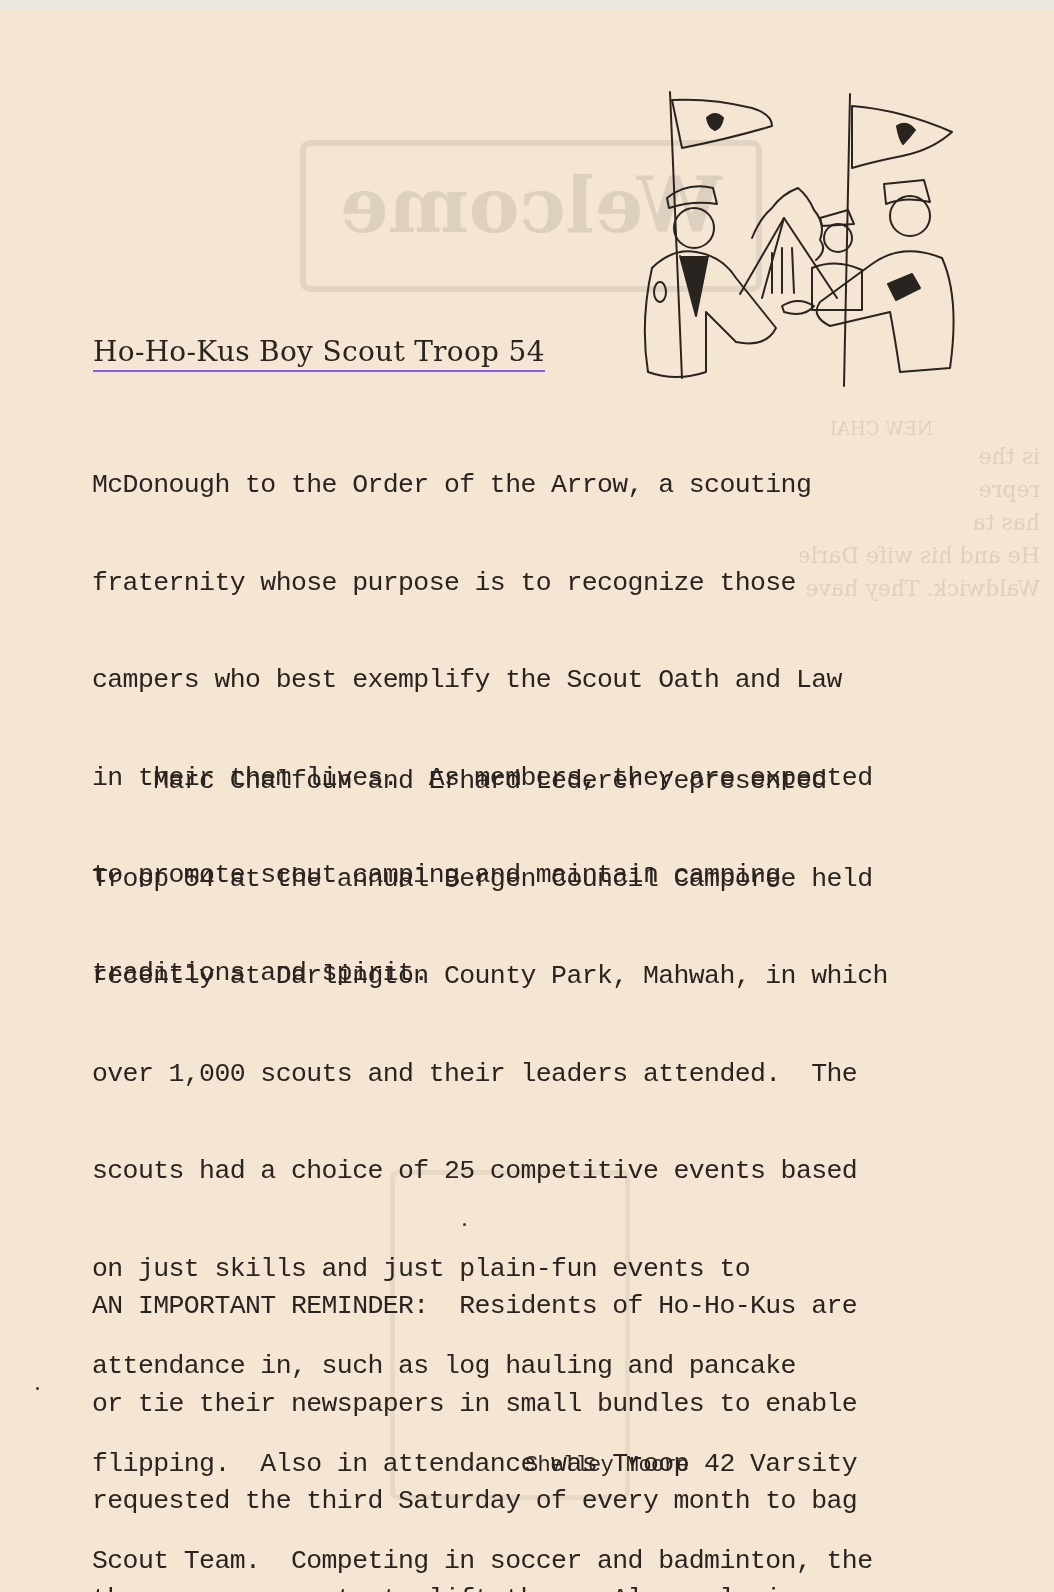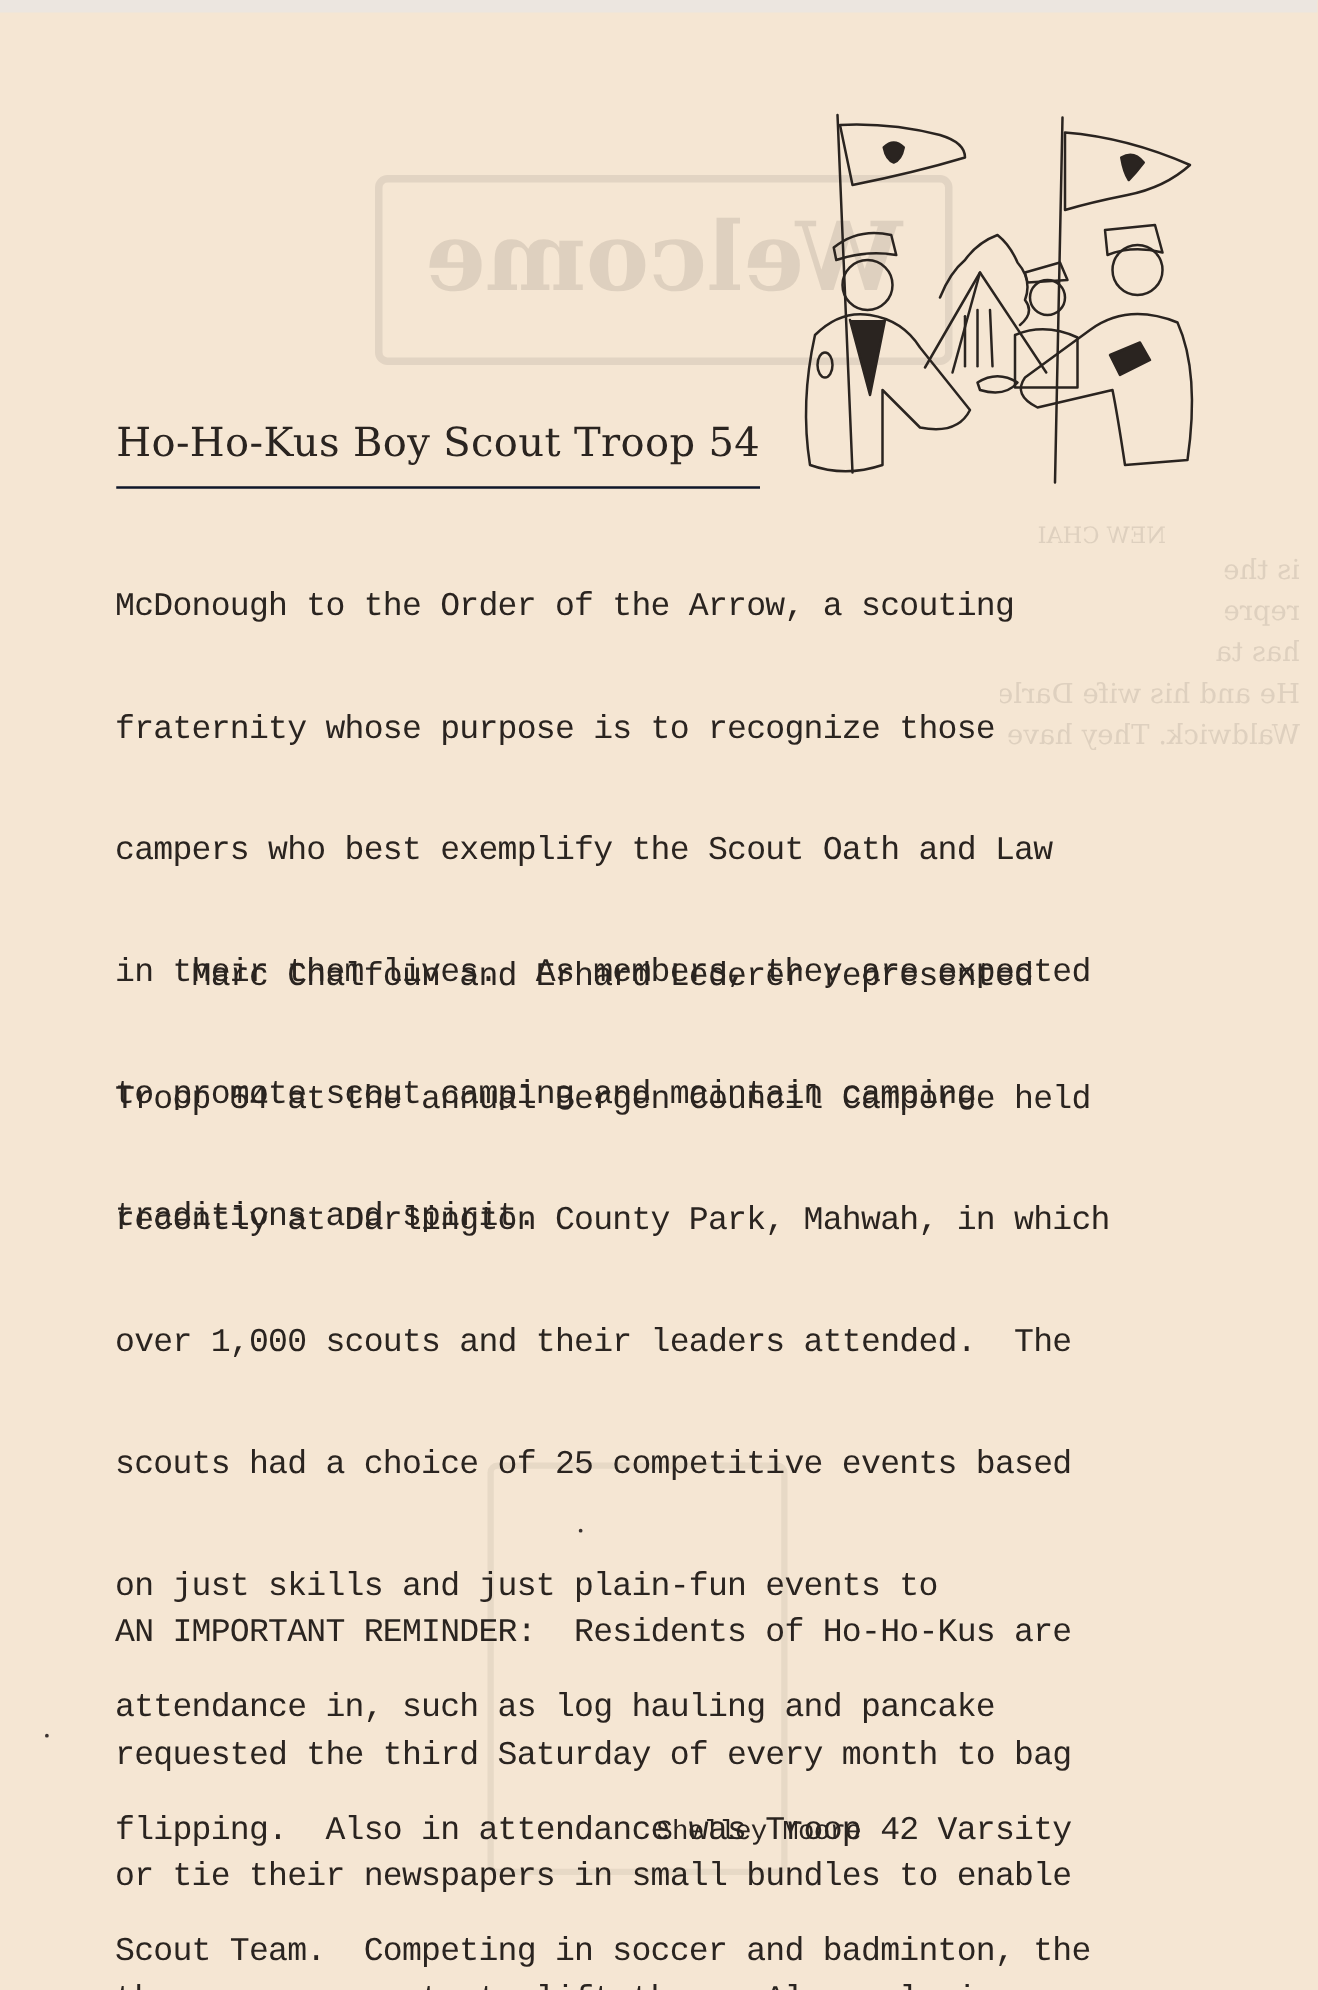--- a/index.html
+++ b/index.html
@@ -19,22 +19,22 @@
       transform: scaleX(-1);
     }
     .bleed-heading { left: 830px; top: 418px; font-size: 18px; transform: scaleX(-1); }
     .bleed-lines { left: 800px; top: 440px; width: 240px; font-size: 22px; line-height: 33px; transform: scaleX(-1); white-space: nowrap; overflow: hidden; }
     .bleed-frame { left: 390px; top: 1170px; width: 230px; height: 320px; border: 5px solid rgba(130,120,110,0.12); border-radius: 8px; }
 
     .illustration { position: absolute; left: 612px; top: 88px; width: 360px; height: 300px; }
 
     .title {
       position: absolute; left: 93px; top: 335px;
-      font-family: "DejaVu Serif", serif; font-size: 32px; letter-spacing: 0.3px;
-      border-bottom: 2px solid #0f172a; padding-bottom: 16px; white-space: nowrap;
+      font-family: "DejaVu Serif", serif; font-size: 28px; letter-spacing: 0.3px;
+      border-bottom: 2px solid #8b5cf6; padding-bottom: 2px; white-space: nowrap;
     }
     .para {
       position: absolute; left: 92px; width: 880px;
       font-size: 26.5px; line-height: 32.5px; white-space: pre; letter-spacing: -0.6px;
     }
     .p1 { top: 404px; }
     .p2 { top: 700px; }
     .p3 { top: 1225px; }
     .line { display: block; }
     .signature { position: absolute; left: 525px; top: 1453px; font-size: 22px; letter-spacing: -0.6px; }
@@ -116,22 +116,22 @@
   
   
   
   
   
   
 </div>
 
 <div class="para p3">
   <span class="line">AN IMPORTANT REMINDER:  Residents of Ho-Ho-Kus are</span>
+  <span class="line">or tie their newspapers in small bundles to enable</span>
   <span class="line">requested the third Saturday of every month to bag</span>
-  <span class="line">or tie their newspapers in small bundles to enable</span>
   <span class="line">the younger scouts to lift them.  Also, aluminum</span>
   
   
 </div>
 
 <div class="signature">Shelley Moore</div>
 
 <div class="speck" style="left:36px;top:1387px;"></div>
 <div class="speck" style="left:463px;top:1223px;"></div>
 

